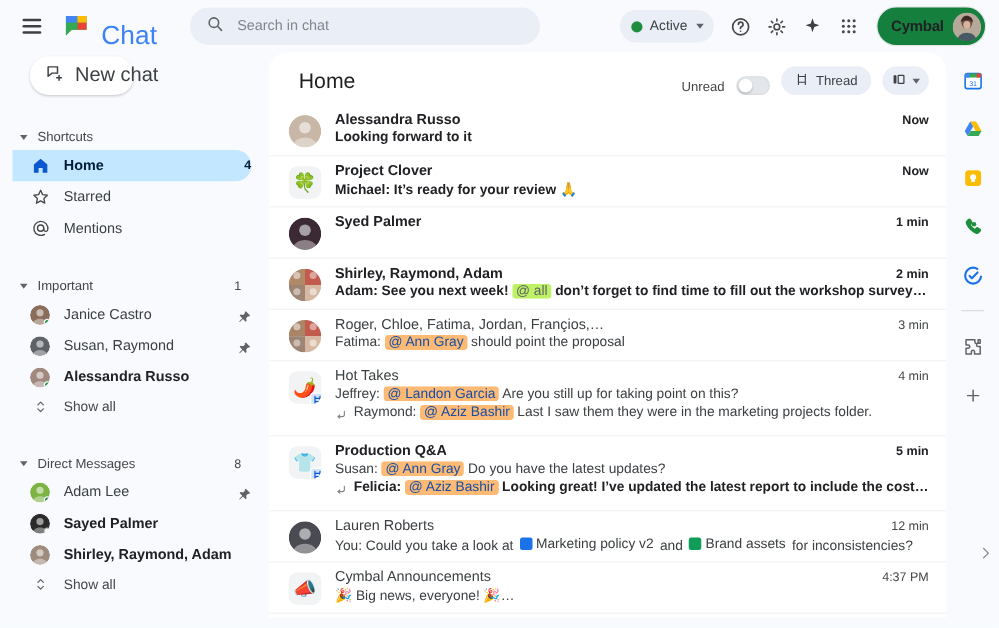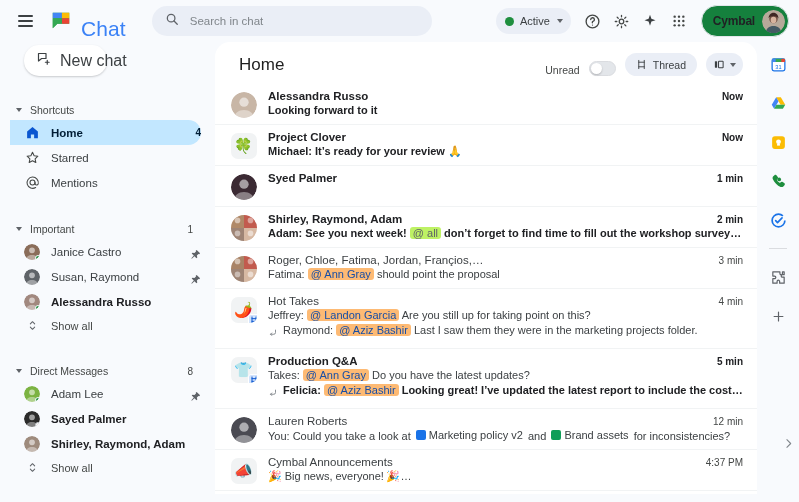--- a/index.html
+++ b/index.html
@@ -544,21 +544,21 @@
               <div class="m-av sq">👕<span class="m-badge">
                   <svg width="8" height="8" viewBox="0 0 24 24" fill="none" stroke="#0b57d0" stroke-width="3">
                     <path d="M6 3v18M18 3v18M6 8h12M6 16h12" stroke-linecap="round"></path>
                   </svg>
                 </span></div>
               <div class="m-body">
                 <div class="m-top">
                   <span class="m-name">Production Q&amp;A</span>
                   <span class="m-time bold">5 min</span>
                 </div>
-                <div class="m-text"><span>Takes: </span><span class="mention">@ Ann Gray</span><span> Do you have the latest updates?</span></div>
+                <div class="m-text"><span>Susan: </span><span class="mention">@ Ann Gray</span><span> Do you have the latest updates?</span></div>
                 <div class="m-sub">
                   <span class="reply-icon"><svg width="10" height="10" viewBox="0 0 24 24" fill="none" stroke="#80868b" stroke-width="2.2">
                       <path d="M18 5v6a4 4 0 0 1-4 4H6" stroke-linecap="round"></path>
                       <path d="M9 12l-3 3 3 3" stroke-linecap="round" stroke-linejoin="round"></path>
                     </svg></span>
                   <span class="m-text bold" style="margin-top:0"><span>Felicia: </span><span class="mention">@ Aziz Bashir</span><span> Looking great! I’ve updated the latest report to include the costs from our recent Q3 camp…</span></span>
                 </div>
               </div>
             </div>
             <div class="msg-row">

